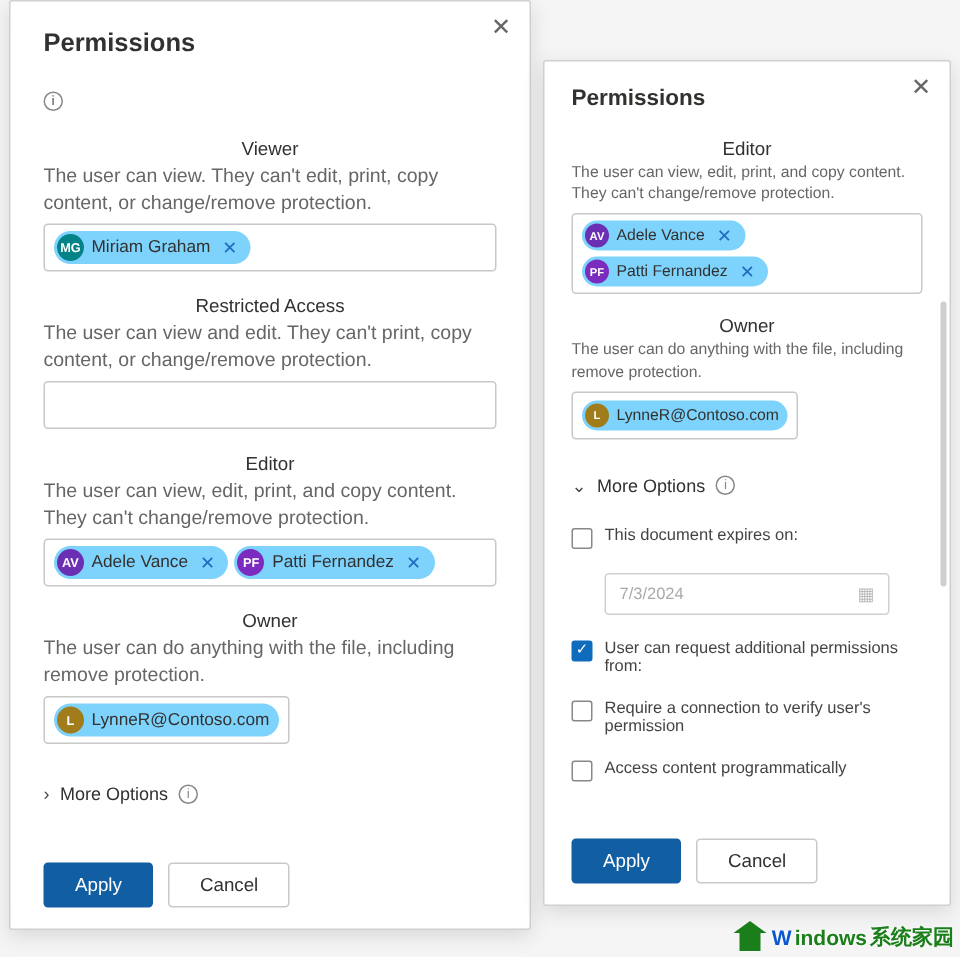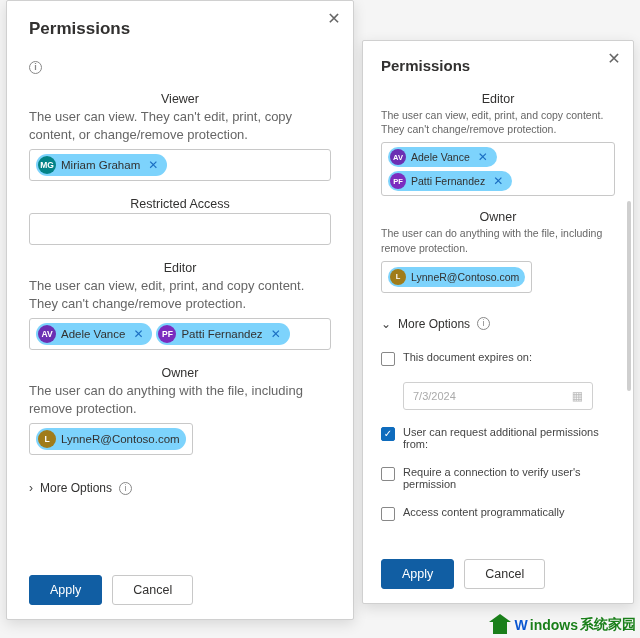--- a/index.html
+++ b/index.html
@@ -173,20 +173,21 @@
       <span class="chip">
         <span class="avatar" style="background:#038387">MG</span>
         <span>Miriam Graham</span>
         <span class="chip-x">✕</span>
       </span>
     </div>
   </div>
 
   <div class="section">
     <div class="sec-title">Restricted Access</div>
+    <div class="sec-desc">The user can view and edit. They can't print, copy content, or change/remove protection.</div>
     <div class="field-box"></div>
   </div>
 
   <div class="section">
     <div class="sec-title">Editor</div>
     <div class="sec-desc">The user can view, edit, print, and copy content. They can't change/remove protection.</div>
     <div class="field-box">
       <span class="chip">
         <span class="avatar" style="background:#6b2fb3">AV</span>
         <span>Adele Vance</span>

